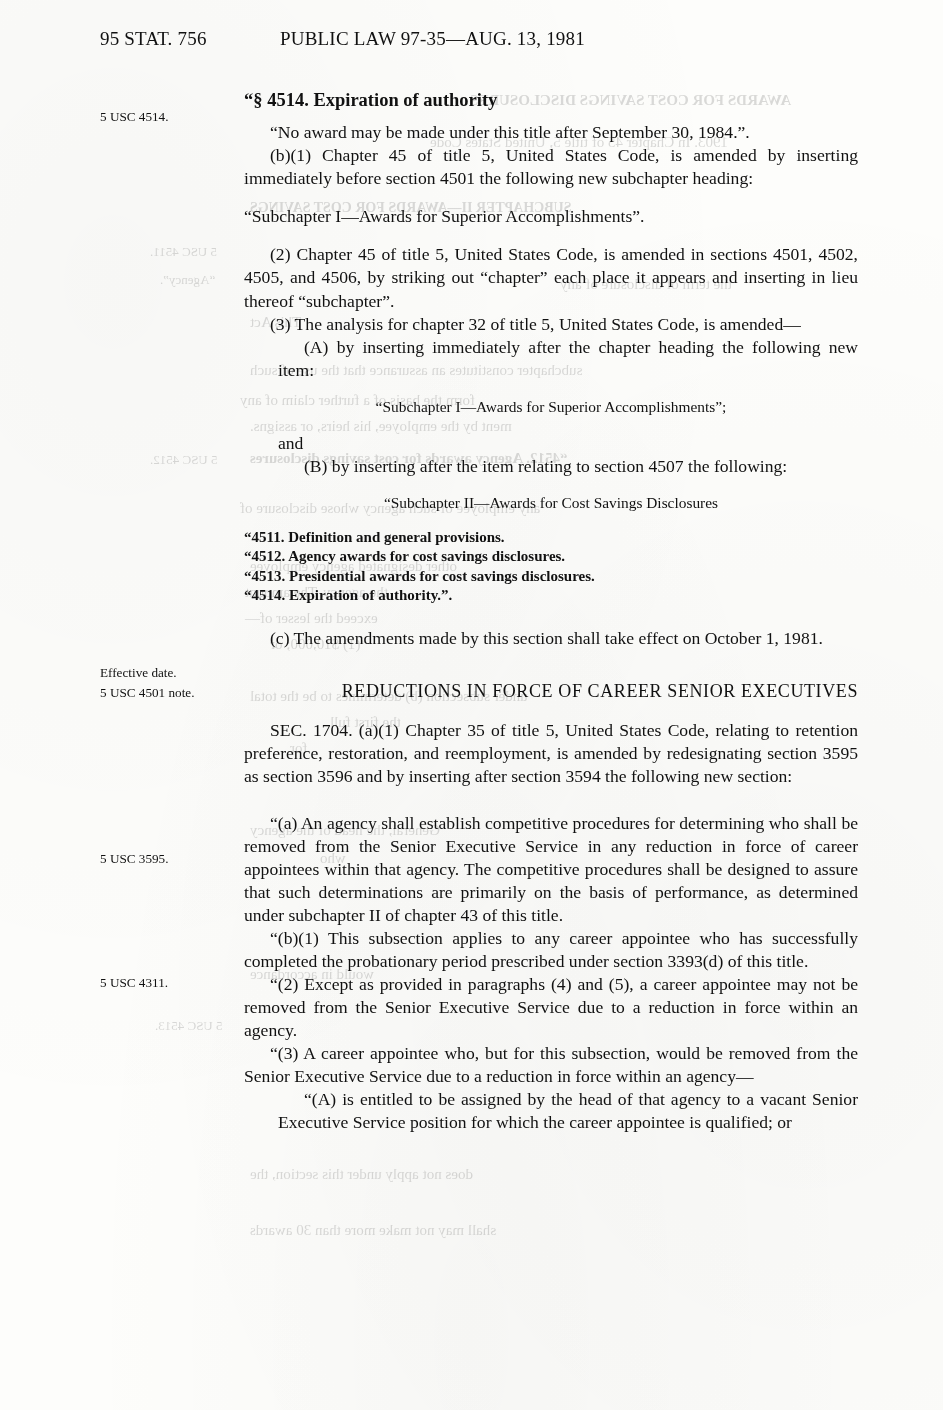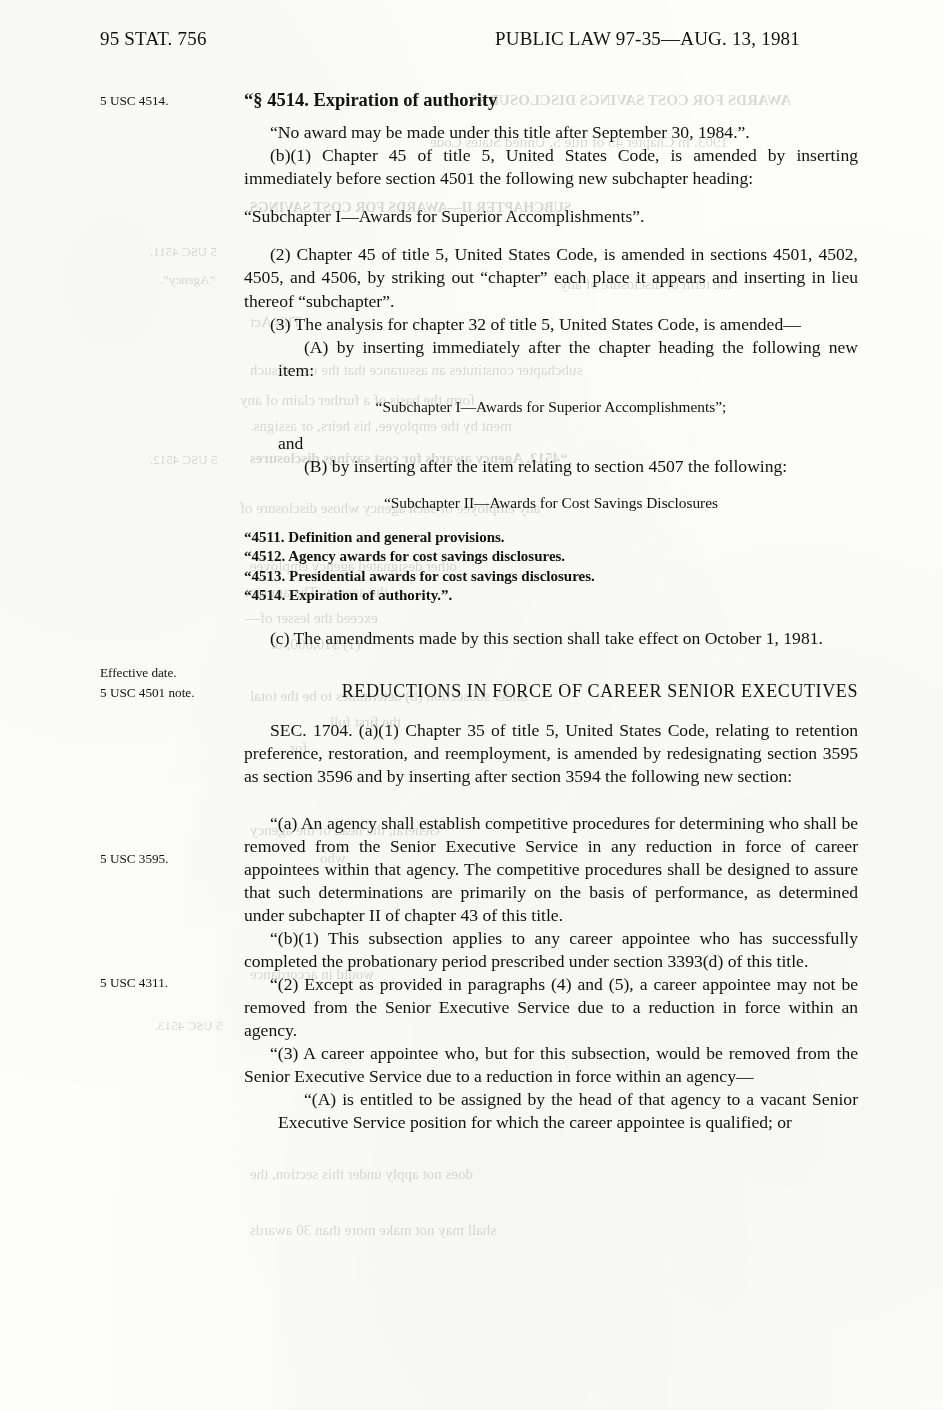--- a/index.html
+++ b/index.html
@@ -43,21 +43,21 @@
     left: 0;
     top: 0;
     font-size: 19px;
     letter-spacing: 0.2px;
   }
   .runhead .center {
     position: absolute;
     left: 180px;
     top: 0;
     width: 520px;
-    text-align: right;
+    text-align: left;
     font-size: 19px;
     letter-spacing: 0.2px;
   }
 
   
   .col {
     position: absolute;
     left: 244px;
     top: 88px;
     width: 614px;
@@ -167,21 +167,21 @@
       <div class="ghost" style="top: 1166px; left: 250px; font-size: 15px;">does not apply under this section, the</div>
       <div class="ghost" style="top: 1222px; left: 250px; font-size: 15px;">shall may not make more than 30 awards</div>
     </div>
 
   <div class="runhead">
     <div class="stat">95 STAT. 756</div>
     <div class="center">PUBLIC LAW 97-35—AUG. 13, 1981</div>
   </div>
 
   <div class="sidenotes">
-    <div class="sidenote" style="top:4px">5 USC 4514.</div>
+    <div class="sidenote" style="top:20px">5 USC 4514.</div>
     <div class="sidenote" style="top:576px">Effective date.</div>
     <div class="sidenote" style="top:596px">5 USC 4501 note.</div>
     <div class="sidenote" style="top:762px">5 USC 3595.</div>
     <div class="sidenote" style="top:886px">5 USC 4311.</div>
   </div>
 
   <div class="col">
 
     <p class="head-sec">“§ 4514. Expiration of authority</p>
     <div class="gap-s"></div>

